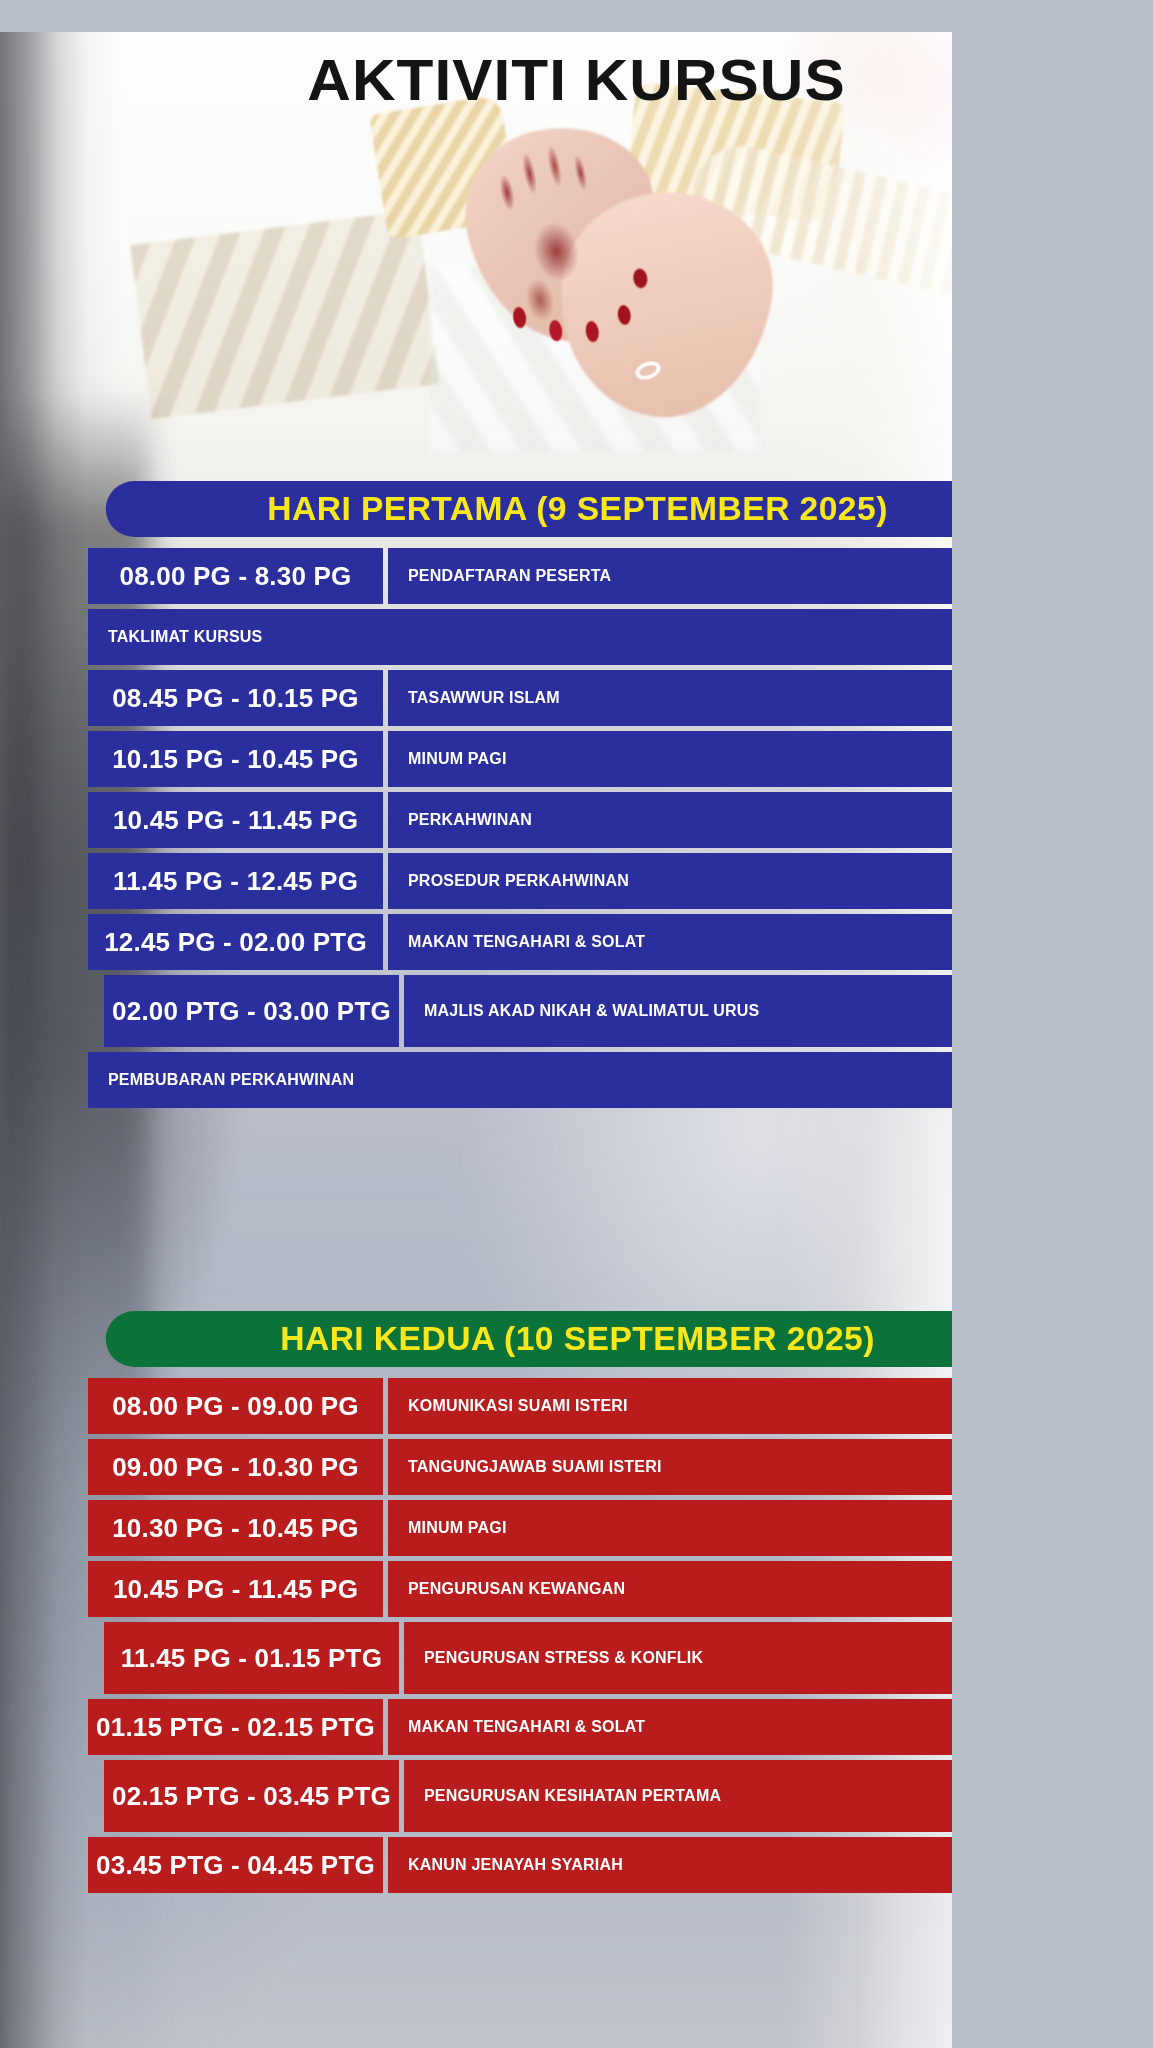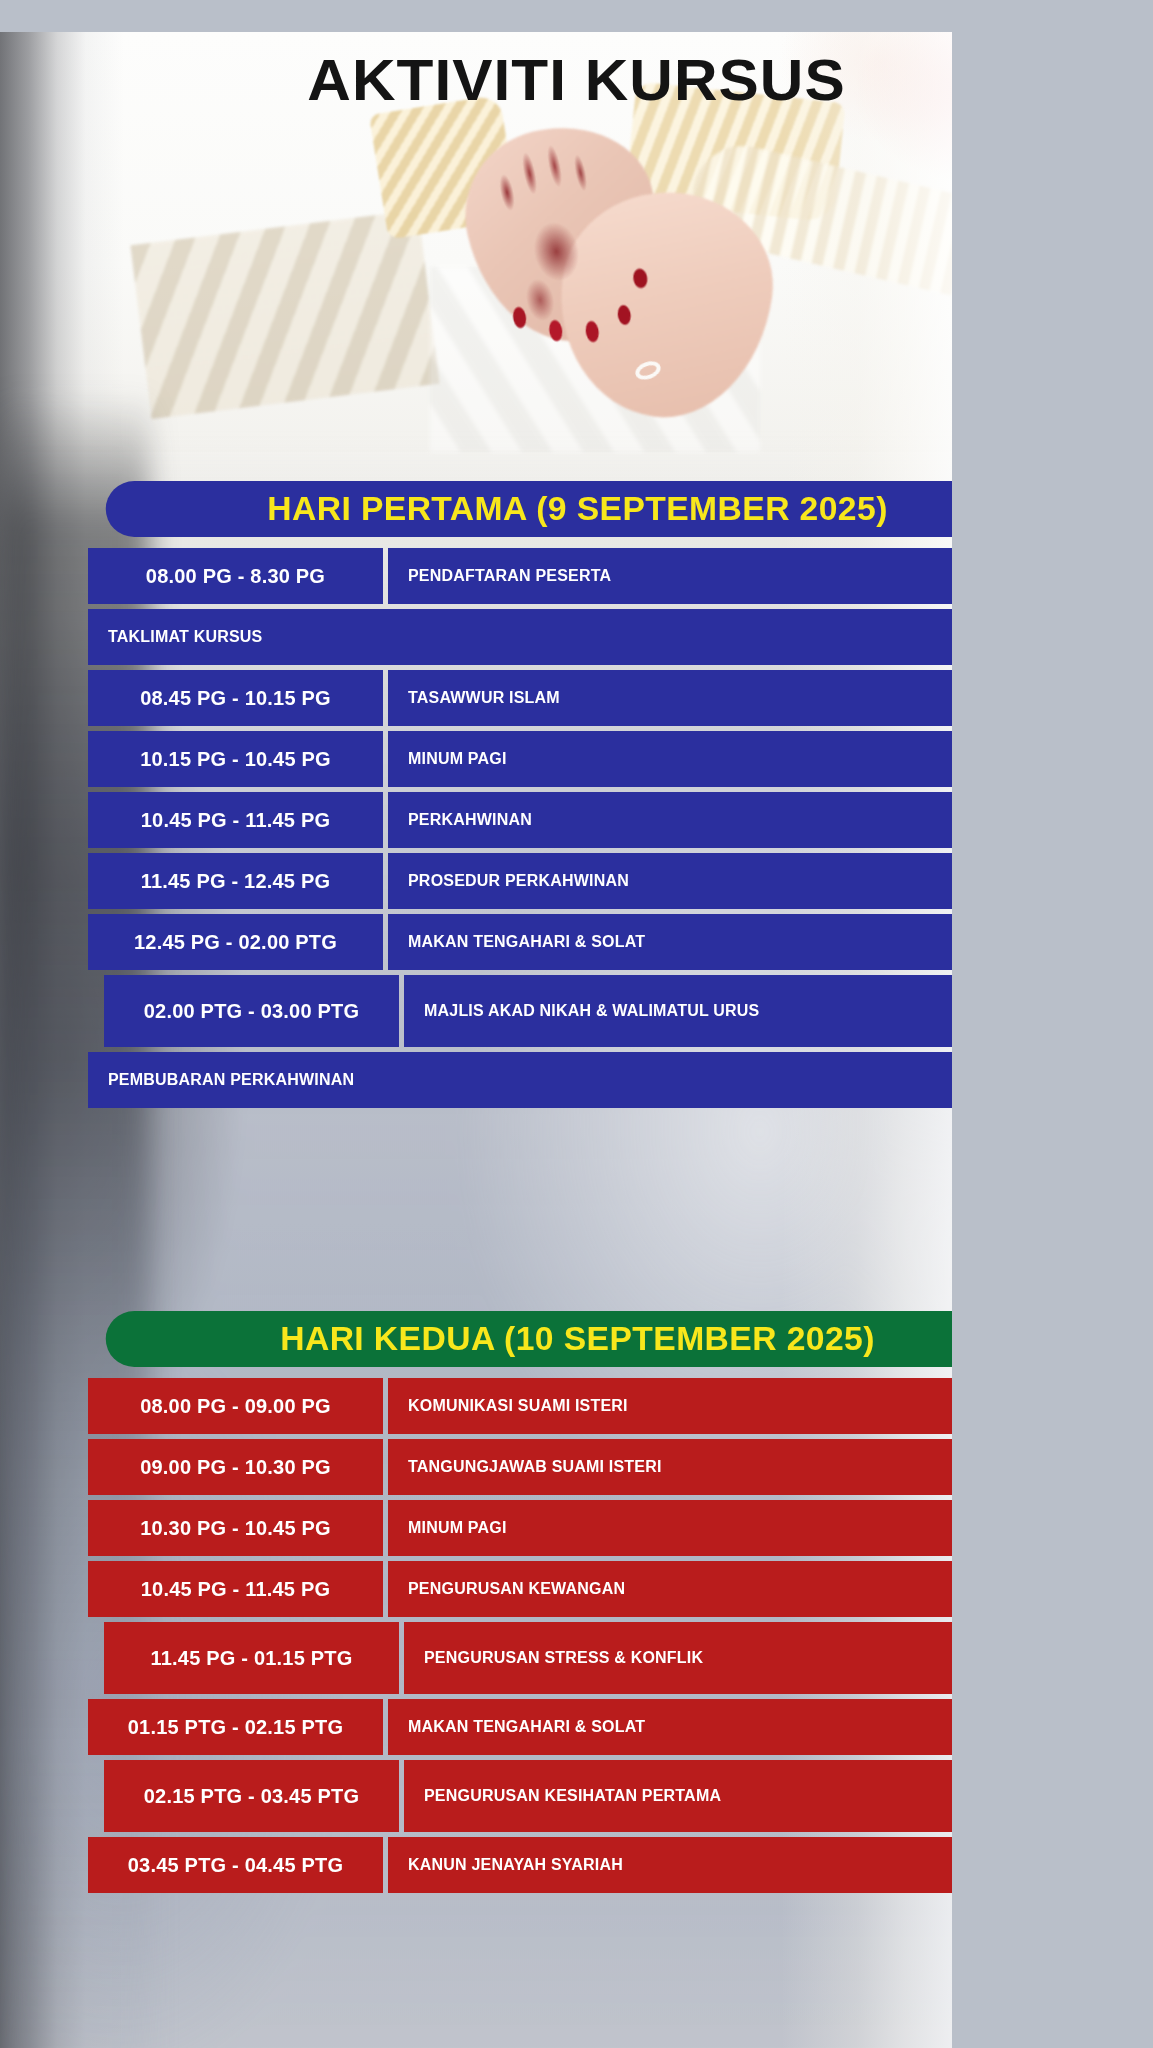--- a/index.html
+++ b/index.html
@@ -226,21 +226,21 @@
     gap:5px;
     margin-bottom:5px;
     min-height:56px;
   }
   .cell-time {
     width:295px;
     display:flex;
     align-items:center;
     justify-content:center;
     padding:8px 6px;
-    font-size:20px;
+    font-size:26px;
     font-weight:800;
     color:#ffffff;
     letter-spacing:0.2px;
     transform:scaleX(1.0);
   }
   .cell-act {
     flex:1;
     display:flex;
     align-items:center;
     padding:8px 0 8px 20px;

